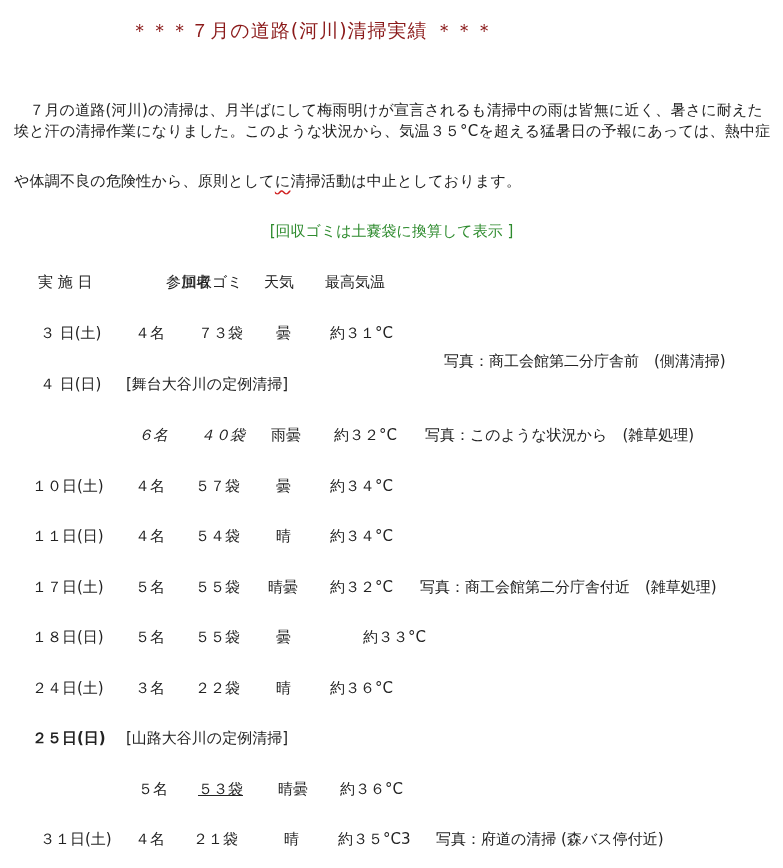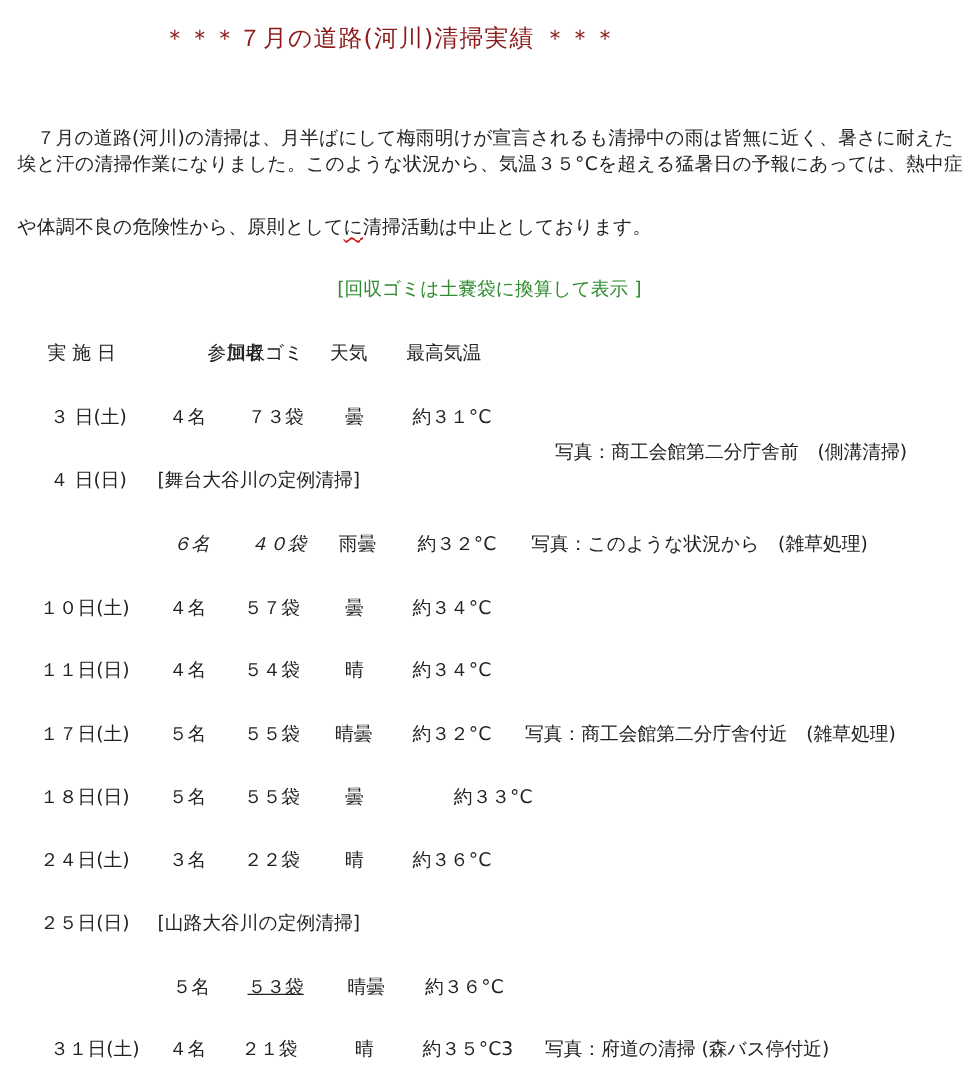--- a/index.html
+++ b/index.html
@@ -120,21 +120,21 @@
 
   <div>
     <span class="cell" style="top:679px;left:32px;">２４日(土)</span>
     <span class="cell" style="top:679px;left:135px;">３名</span>
     <span class="cell" style="top:679px;left:195px;">２２袋</span>
     <span class="cell" style="top:679px;left:276px;">晴</span>
     <span class="cell" style="top:679px;left:330px;">約３６°C</span>
   </div>
 
   <div>
-    <span class="cell" style="top:729px;left:32px;">２５日(日)</span>
+    <span class="cell" style="top:729px;left:32px;font-weight:bold;">２５日(日)</span>
     <span class="cell" style="top:729px;left:126px;">[山路大谷川の定例清掃]</span>
   </div>
 
   <div>
     <span class="cell" style="top:780px;left:138px;">５名</span>
     <span class="cell" style="top:780px;left:198px;text-decoration:underline;">５３袋</span>
     <span class="cell" style="top:780px;left:278px;">晴曇</span>
     <span class="cell" style="top:780px;left:340px;">約３６°C</span>
   </div>
 

